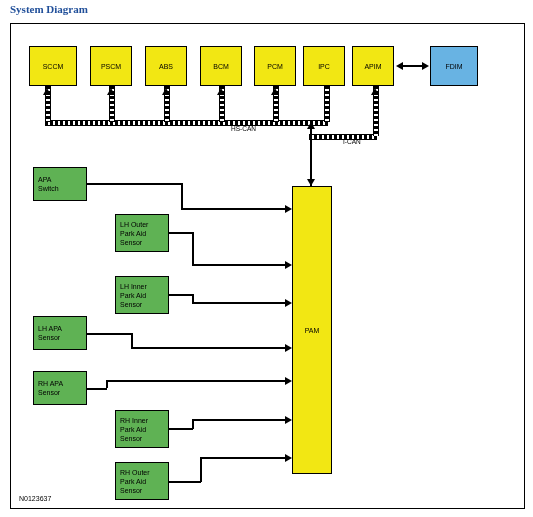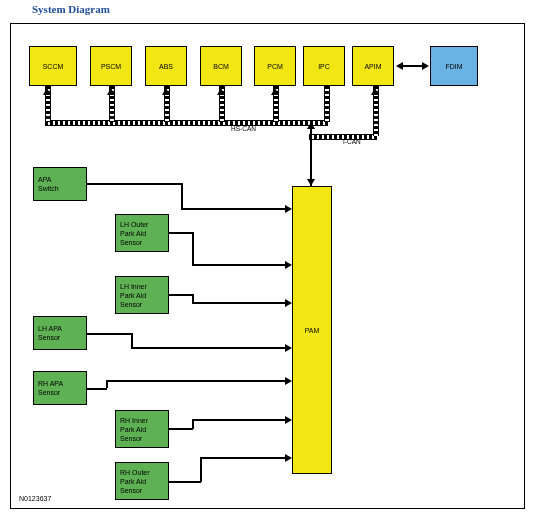--- a/index.html
+++ b/index.html
@@ -15,21 +15,20 @@
     overflow: hidden;
   }
   #page-title {
     position: absolute;
     left: 10px;
     top: 3px;
     font-family: "Liberation Serif", serif;
     font-weight: bold;
     font-size: 11px;
     color: #1f4e99;
-    margin-left: 22px;
   }
   #diagram-frame {
     position: absolute;
     left: 10px;
     top: 23px;
     width: 513px;
     height: 484px;
     border: 1px solid #000000;
     background: #ffffff;
     overflow: hidden;

